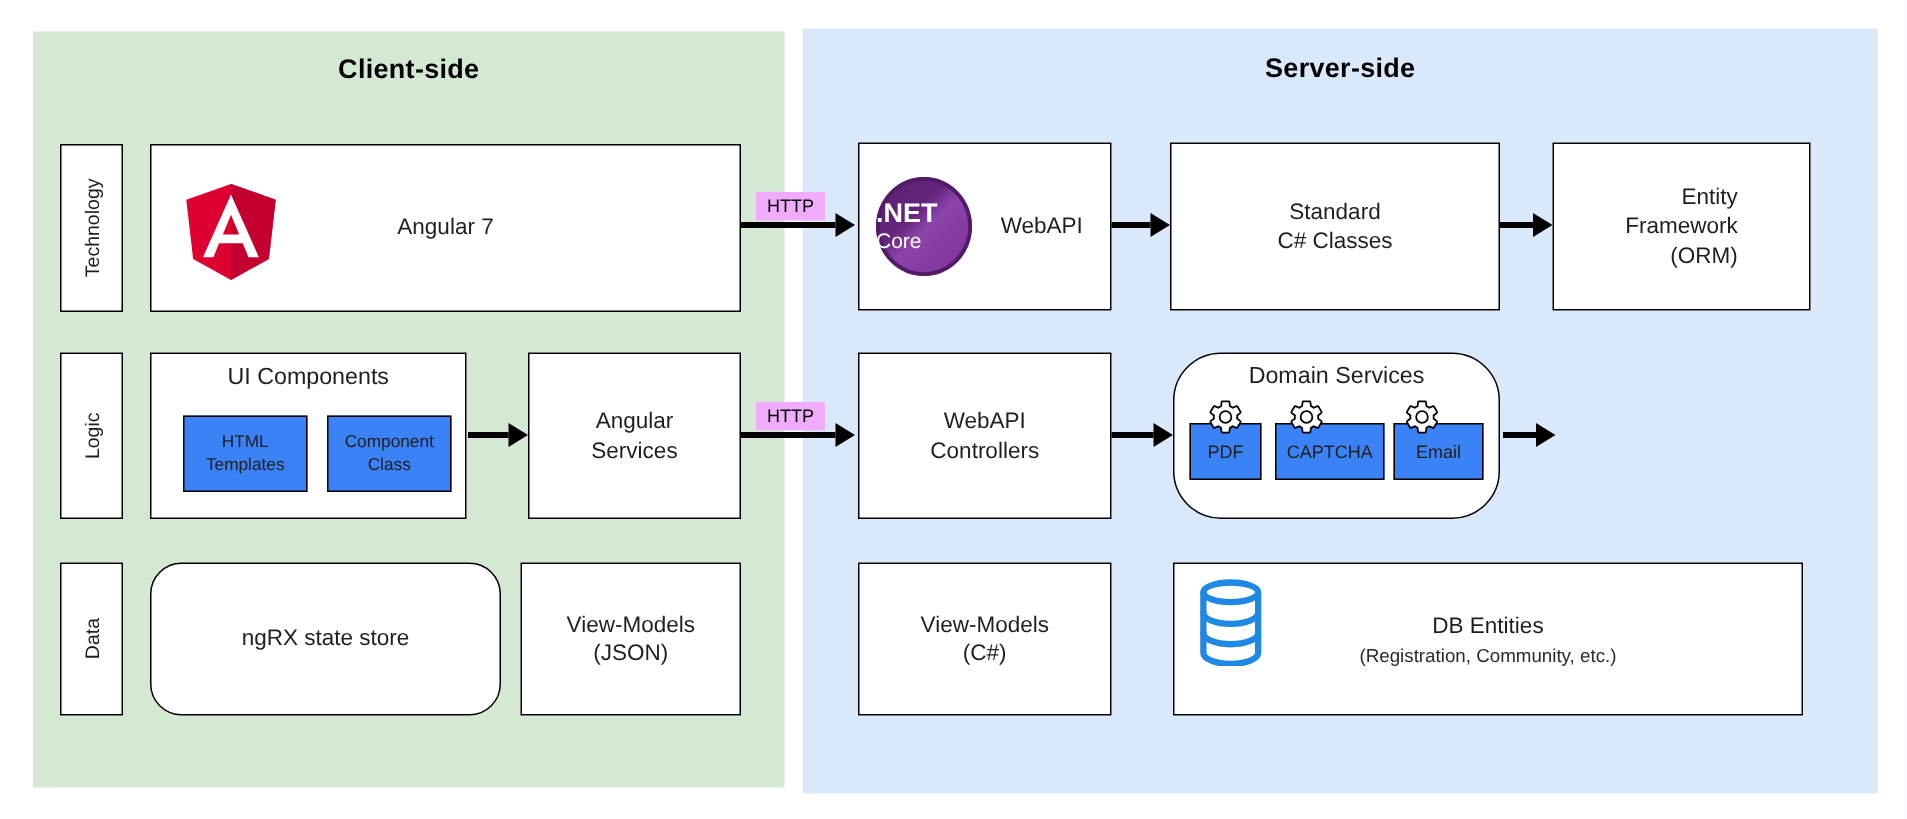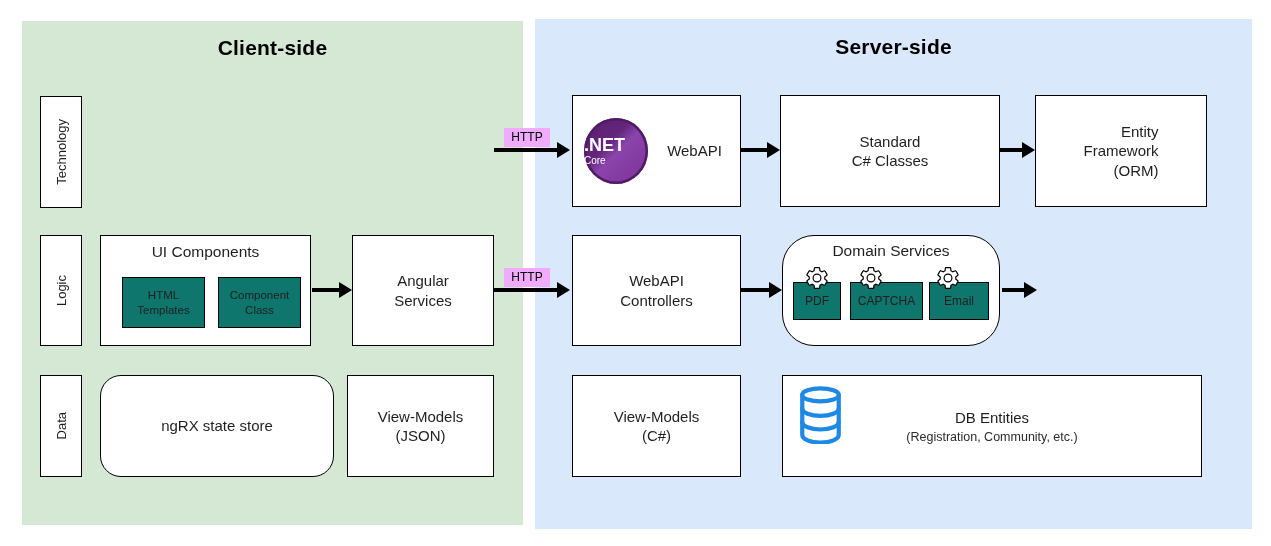--- a/index.html
+++ b/index.html
@@ -1,45 +1,45 @@
 <!DOCTYPE html>
 <html><head>
 <meta charset="utf-8">
 <style>
   html,body{margin:0;padding:0;background:#fff;}
   .canvas{position:relative;width:1271px;height:546px;background:#ffffff;
           font-family:"Liberation Sans",sans-serif;color:#000;overflow:hidden;}
   .panel{position:absolute;}
   .panel.client{left:22px;top:21px;width:501px;height:504px;background:#d5e8d4;}
   .panel.server{left:535px;top:19px;width:717px;height:510px;background:#dae8fc;}
-  .panel-title{position:absolute;text-align:center;font-size:21px;font-weight:bold;letter-spacing:.2px;}
+  .panel-title{position:absolute;text-align:center;font-size:18px;font-weight:bold;letter-spacing:.2px;}
   .panel-title.client{left:22px;top:36px;width:501px;}
   .panel-title.server{left:535px;top:35px;width:717px;}
   .box{position:absolute;background:#fff;border:1.5px solid #000;box-sizing:border-box;
        display:flex;align-items:center;justify-content:center;text-align:center;}
   .lbl{white-space:pre-line;font-size:15px;line-height:1.3;color:#1f1f1f;}
   .boxtitle{position:absolute;left:0;right:0;top:7px;text-align:center;font-size:15.5px;color:#1f1f1f;}
-  .subbox{position:absolute;background:#0f766e;border:1.5px solid #000;box-sizing:border-box;
+  .subbox{position:absolute;background:#3b82f6;border:1.5px solid #000;box-sizing:border-box;
           display:flex;align-items:center;justify-content:center;}
   .sublbl{white-space:pre-line;font-size:11.5px;line-height:1.25;color:#1f1f1f;}
   .rowlabel{position:absolute;background:#fff;border:1.5px solid #000;box-sizing:border-box;
             display:flex;align-items:center;justify-content:center;}
   .rowlabel span{writing-mode:vertical-rl;transform:rotate(180deg);font-size:13px;color:#1f1f1f;}
   .arrow{position:absolute;height:4px;background:#000;}
   .arrow .head{position:absolute;right:-13px;top:-6px;width:0;height:0;
                border-top:8px solid transparent;border-bottom:8px solid transparent;border-left:13px solid #000;}
   .http-label{position:absolute;background:#f0abfc;font-size:12px;line-height:19px;height:19px;
               text-align:center;color:#000;}
   .logo{position:absolute;}
   .dotnet{position:absolute;left:11px;top:22px;width:64px;height:66px;border-radius:50%;
           background:linear-gradient(135deg,#5a1f70 0%,#63257b 38%,#8b44ab 52%,#7a2f96 100%);
           box-shadow:inset 0 0 0 2.5px #521b66;
           display:flex;flex-direction:column;align-items:flex-start;justify-content:center;color:#fff;}
   .dotnet .net{font-size:18px;font-weight:600;line-height:1;}
-  .dotnet .core{font-size:10px;line-height:1.3;}
+  .dotnet .core{font-size:14px;line-height:1.3;}
   .webapi-lbl{position:absolute;left:78px;right:2px;top:0;bottom:0;display:flex;align-items:center;justify-content:center;}
   .dbent-text{display:flex;flex-direction:column;align-items:center;gap:3px;}
   .dbent-sub{font-size:12.5px;color:#2b2b2b;}
   .gear{position:absolute;width:26px;height:26px;}
 </style>
 </head>
 <body>
 
 <div class="canvas">
 
@@ -51,20 +51,28 @@
   <div class="rowlabel" style="left:40px;top:96px;width:42px;height:112px;">
     <span>Technology</span>
   </div>
   <div class="rowlabel" style="left:40px;top:235px;width:42px;height:111px;">
     <span>Logic</span>
   </div>
   <div class="rowlabel" style="left:40px;top:375px;width:42px;height:102px;">
     <span>Data</span>
   </div>
 
+  <div class="box" style="left:100px;top:96px;width:394px;height:112px;">
+    <svg class="logo" style="left:13px;top:13px;width:80px;height:86px;" viewBox="0 0 250 250">
+      <polygon fill="#DD0031" points="125,30 31.9,63.2 46.1,186.3 125,230 203.9,186.3 218.1,63.2"></polygon>
+      <polygon fill="#C3002F" points="125,30 125,52.2 125,153.4 125,230 203.9,186.3 218.1,63.2"></polygon>
+      <path fill="#FFFFFF" d="M125,52.1L66.8,182.6h21.7l11.7-29.2h49.4l11.7,29.2H183L125,52.1z M142,135.4H108l17-40.9 L142,135.4z"></path>
+    </svg>
+    <div class="lbl">Angular 7</div>
+  </div>
 
   <div class="box" style="left:100px;top:235px;width:211px;height:111px;">
     <div class="boxtitle">UI Components</div>
     <div class="subbox" style="left:21px;top:41px;width:83px;height:51px;">
       <div class="sublbl">HTML
 Templates</div>
     </div>
     <div class="subbox" style="left:117px;top:41px;width:83px;height:51px;">
       <div class="sublbl">Component
 Class</div>

